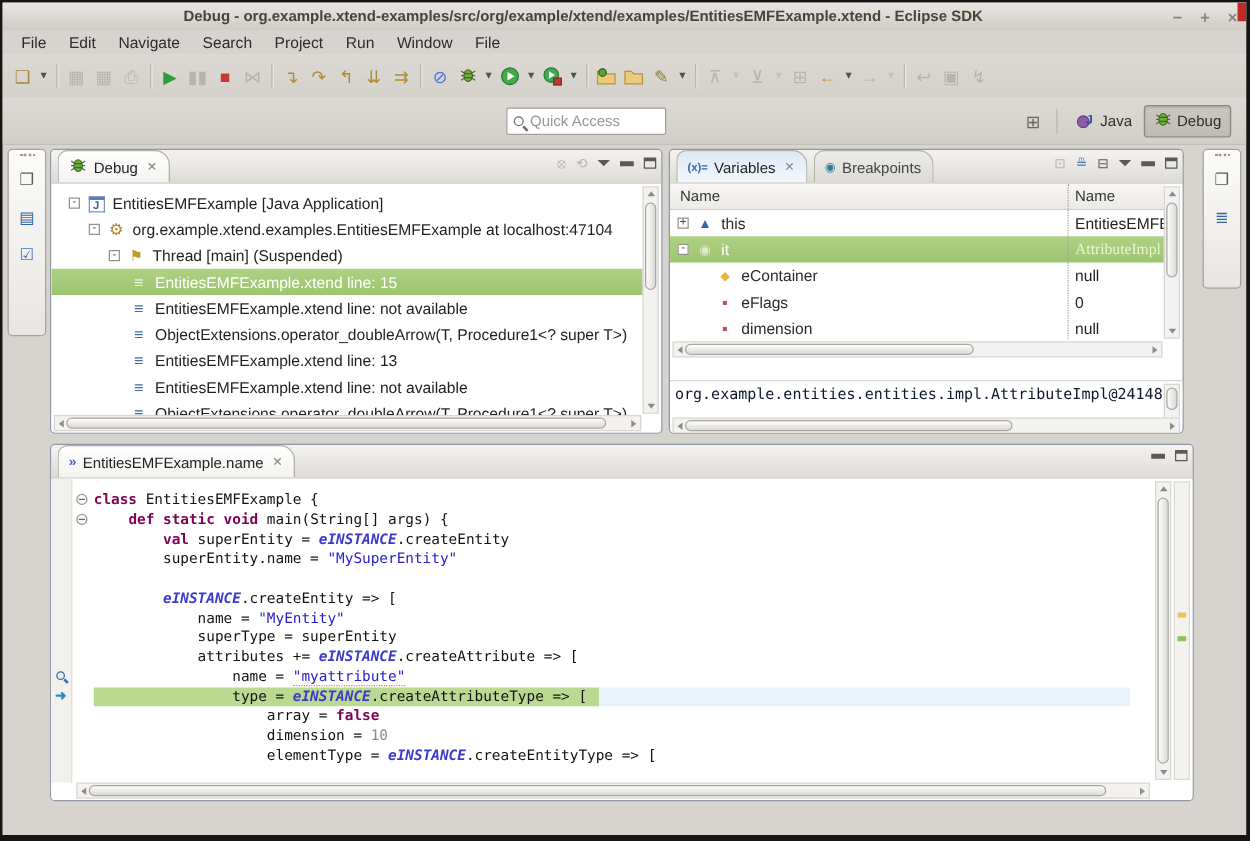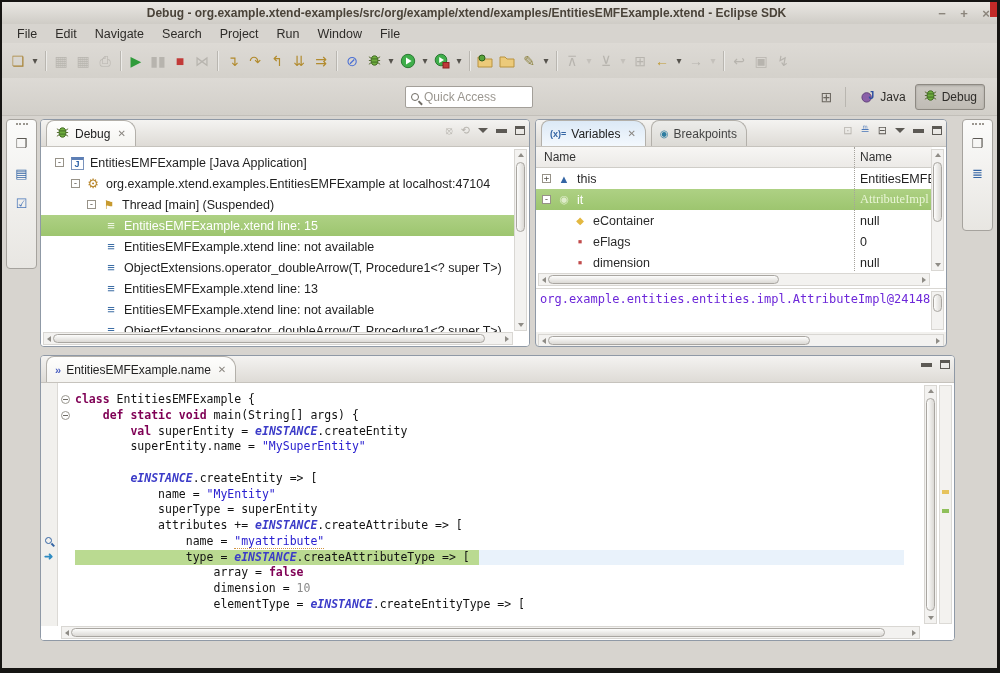--- a/index.html
+++ b/index.html
@@ -97,22 +97,22 @@
   
   #var-header { height:21px; background:linear-gradient(#f7f6f4,#eceae7); border-bottom:1px solid #cfcdc8;
     display:flex; align-items:center; font-size:12px; color:#333; }
   .vrow { height:21px; display:flex; align-items:center; font-size:12.5px; white-space:nowrap; }
   .vrow.sel { background:linear-gradient(#aed184,#9dc56f); }
   .vrow.sel .vname { color:#fff; }
   .vrow.sel .vval { color:#e9f5d6; }
   .vname { display:flex; align-items:center; }
   .vval { padding-left:6px; color:#1f1f1f; }
   #var-divider { position:absolute; top:0; bottom:0; left:318px; border-left:1px dotted #a5a29c; }
-  #detail-pane { background:#fff; font-family:"DejaVu Sans Mono",monospace; font-size:12px; color:#6d28d9;
-    padding:3px 4px; position:relative; border-top:1px solid #d9d7d3; }
+  #detail-pane { background:#fff; font-family:"DejaVu Sans Mono",monospace; font-size:12px; color:#0f172a;
+    padding:3px 4px; position:relative; border-top:1px solid #d9d7d3;margin-top:16px; }
 
   
   #code-wrap { position:relative; width:100%; height:100%; background:#fff; overflow:hidden; }
   #ruler-ann { position:absolute; left:0; top:0; bottom:15px; width:17px; background:#f1f0ed; border-right:1px solid #dbd9d5; }
   #ruler-fold { position:absolute; left:17px; top:0; bottom:15px; width:15px; background:#fff; }
   #code-lines { position:absolute; left:34px; top:9px; right:50px; font-family:"DejaVu Sans Mono",monospace;
     font-size:11.5px; line-height:15.75px; white-space:pre; }
   .cline { height:15.75px; }
   .cline.hl { background:linear-gradient(90deg,#bada91 0,#bada91 404px,#e9f2fb 404px); }
   .c-kw { color:#7f0055; font-weight:bold; }

